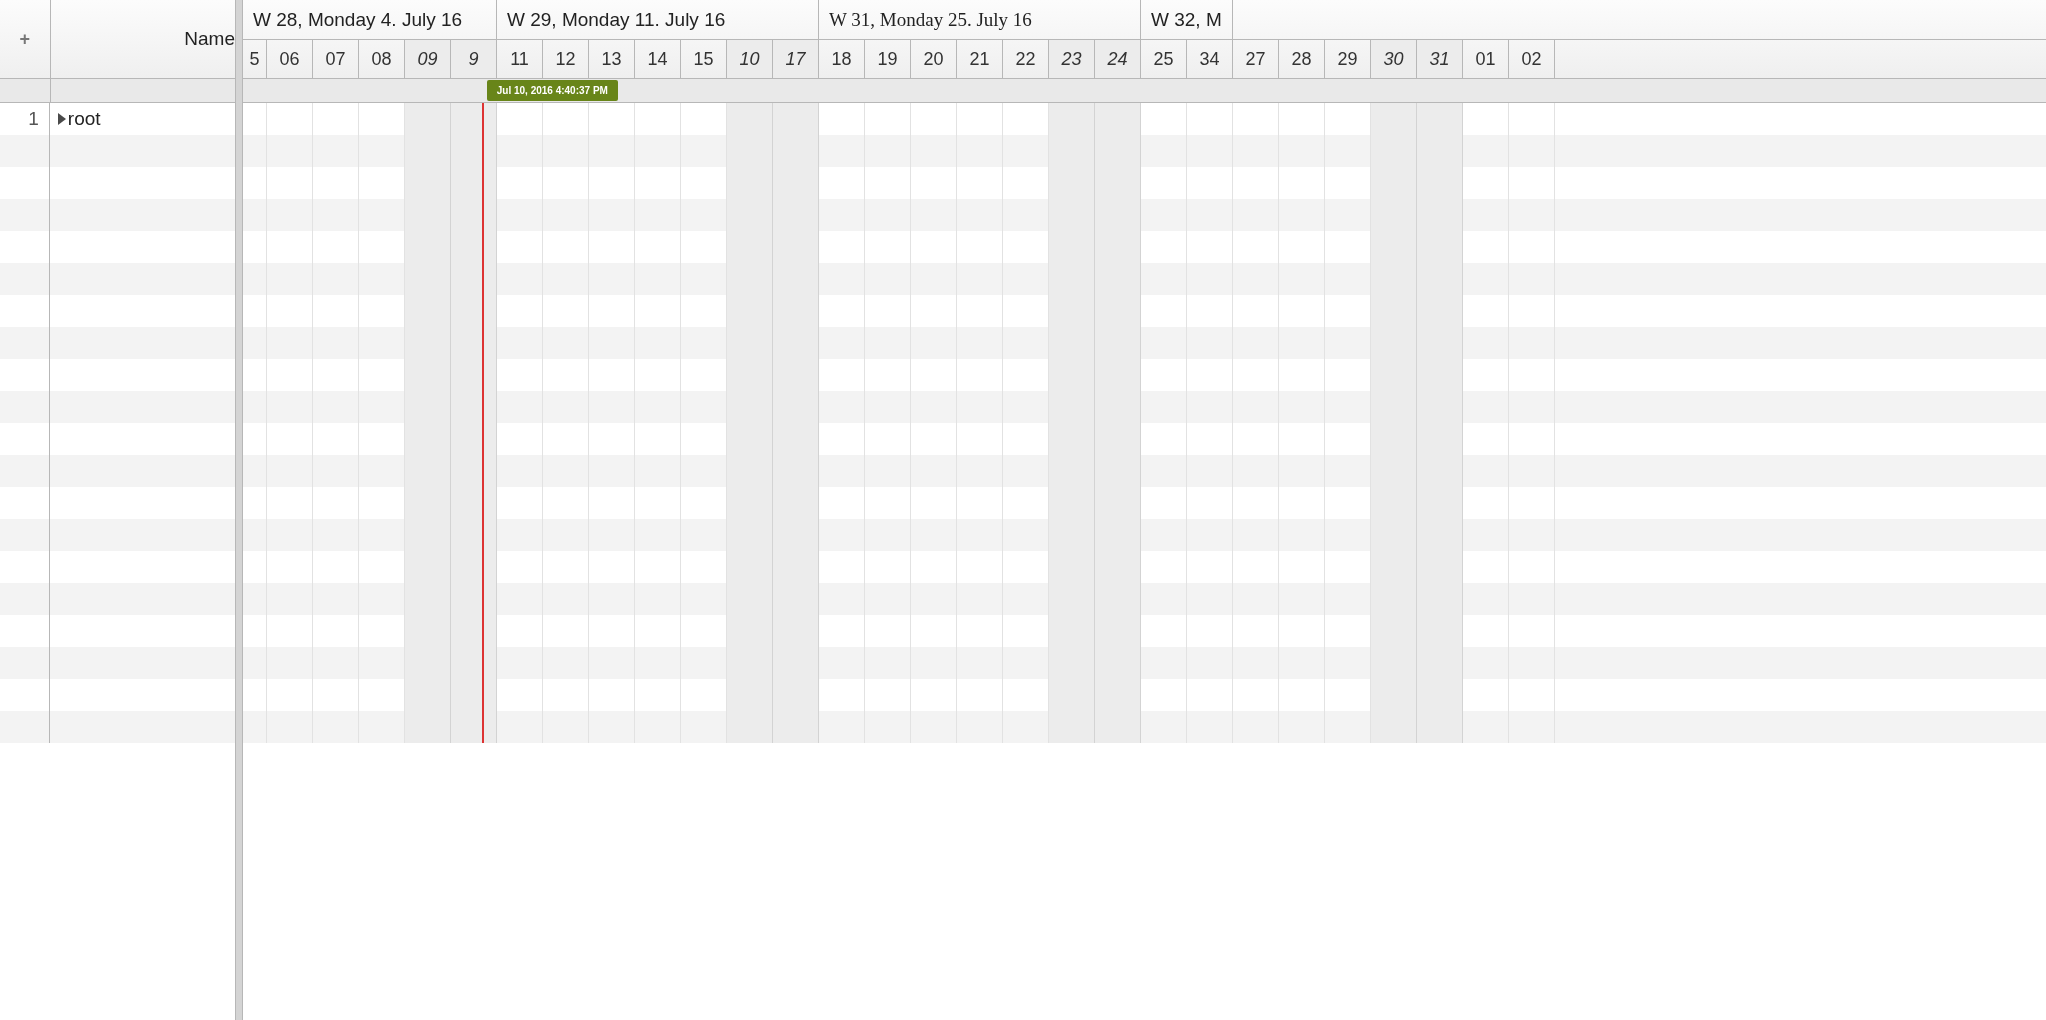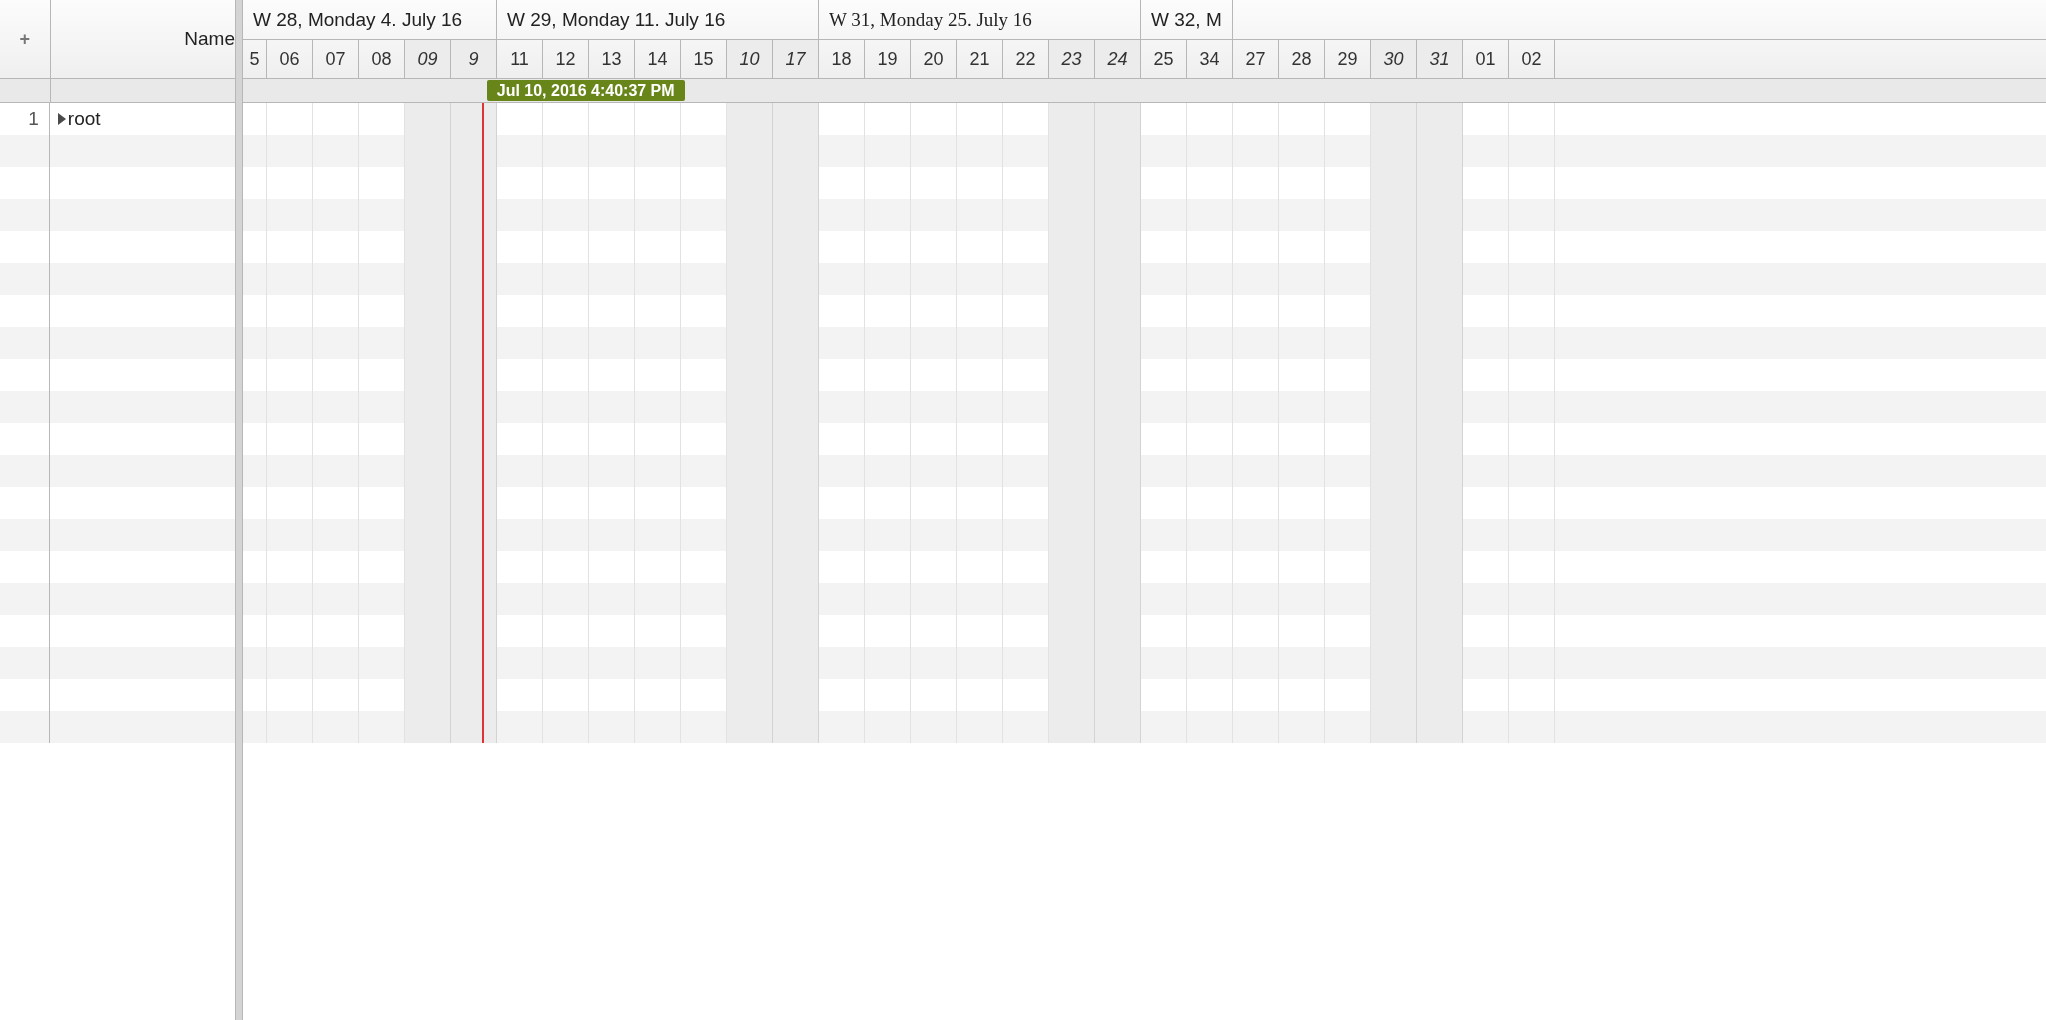--- a/index.html
+++ b/index.html
@@ -102,21 +102,21 @@
     font-size:18px;color:#333;
   }
   .day-cell.first{width:var(--first-col-w);flex:0 0 var(--first-col-w);}
   .day-cell.weekend{background:var(--weekend-bg);font-style:italic;}
   .timeline-subhead{
     height:23px;background:#e9e9e9;border-bottom:1px solid var(--border-color);
     position:relative;
   }
   .tooltip{
     position:absolute;top:1px;height:21px;line-height:21px;
-    padding:0 10px;color:#fff;font-weight:bold;font-size:16px;
+    padding:0 10px;color:#fff;font-weight:bold;font-size:10px;
     background:var(--tooltip-bg);border-radius:2px;
     white-space:nowrap;
   }
   .timeline-body{position:relative;}
   .timeline-rows .trow{height:var(--row-height);display:flex;}
   .timeline-rows .trow:nth-child(odd){background:#fff;}
   .timeline-rows .trow:nth-child(even){background:var(--row-alt-bg);}
   .tcell{
     width:var(--day-width);flex:0 0 var(--day-width);box-sizing:border-box;
     border-right:1px solid #e2e2e2;

